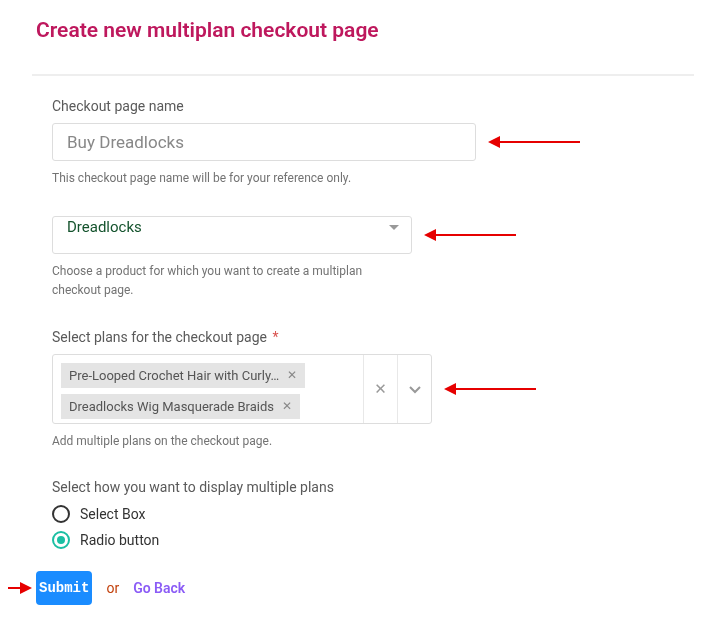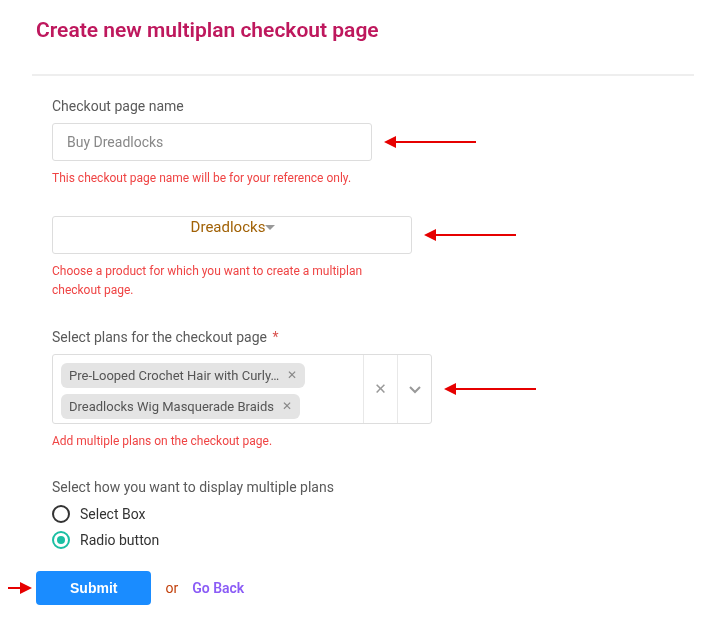--- a/index.html
+++ b/index.html
@@ -27,48 +27,48 @@
     .form-group { margin-bottom: 28px; margin-left: 16px; }
     .form-label {
       font-size: 14px;
       color: #5a5a5a;
       margin-bottom: 9px;
       display: block;
     }
     .req { color: #d9534f; margin-left: 2px; }
     .help-text {
       font-size: 12px;
-      color: #ef4444;
+      color: #737373;
       margin-top: 8px;
       line-height: 1.6;
       max-width: 360px;
     }
     .input-row { display: flex; align-items: center; gap: 14px; position: relative; }
     .text-input {
-      width: 320px;
+      width: 424px;
       height: 38px;
       border: 1px solid #ddd;
       border-radius: 3px;
       padding: 0 14px;
-      font-size: 14px;
+      font-size: 17px;
       color: #888;
       font-family: inherit;
       outline: none;
     }
     .select-wrap {
       width: 360px;
       height: 38px;
       border: 1px solid #ddd;
       border-radius: 3px;
       display: flex;
       align-items: center;
-      justify-content: center;
+      justify-content: space-between;
       padding: 0 12px 16px 14px;
       font-size: 15px;
-      color: #a16207;
+      color: #14532d;
       cursor: pointer;
       background: #fff;
     }
     .select-wrap .caret {
       width: 0; height: 0;
       border-left: 5px solid transparent;
       border-right: 5px solid transparent;
       border-top: 5px solid #999;
     }
     .multiselect {
@@ -82,21 +82,21 @@
     .chip-area {
       flex: 1;
       padding: 8px 8px 4px 8px;
       display: flex;
       flex-wrap: wrap;
       gap: 6px;
       align-content: flex-start;
     }
     .chip {
       background: #e4e4e4;
-      border-radius: 6px;
+      border-radius: 0;
       padding: 5px 8px;
       font-size: 13px;
       color: #555;
       display: inline-flex;
       align-items: center;
       gap: 8px;
       max-width: 260px;
     }
     .chip-text { white-space: nowrap; overflow: hidden; text-overflow: ellipsis; max-width: 230px;}
     .chip-remove { color: #888; font-size: 12px; cursor: pointer; }
@@ -119,22 +119,22 @@
       display:flex; align-items:center; justify-content:center;
     }
     .radio.checked { border-color:#1bbfa3; }
     .radio.checked::after {
       content:""; width:8px; height:8px; background:#1bbfa3; border-radius:50%;
     }
     .radio-label { font-size:14px; color:#333; }
     .action-row { display:flex; align-items:center; gap:14px; margin-top:6px; position:relative; }
     .btn-primary {
       background:#1a8cff; color:#fff; border:none; border-radius:4px;
-      padding:9px 34px; font-size:14px; font-weight:600; cursor:pointer;
-      font-family:Liberation Sans, sans-serif;
+      padding:9px 3px; font-size:14px; font-weight:600; cursor:pointer;
+      font-family:Liberation Mono, monospace;
     }
     .or-text { color:#c2410c; font-size:14px; }
     .link { color:#8b5cf6; font-size:14px; font-weight:600; text-decoration:none; cursor:pointer; }
     .arrow {
       position: relative;
       width: 90px;
       height: 2px;
       flex-shrink: 0;
     }
     .arrow::before {

